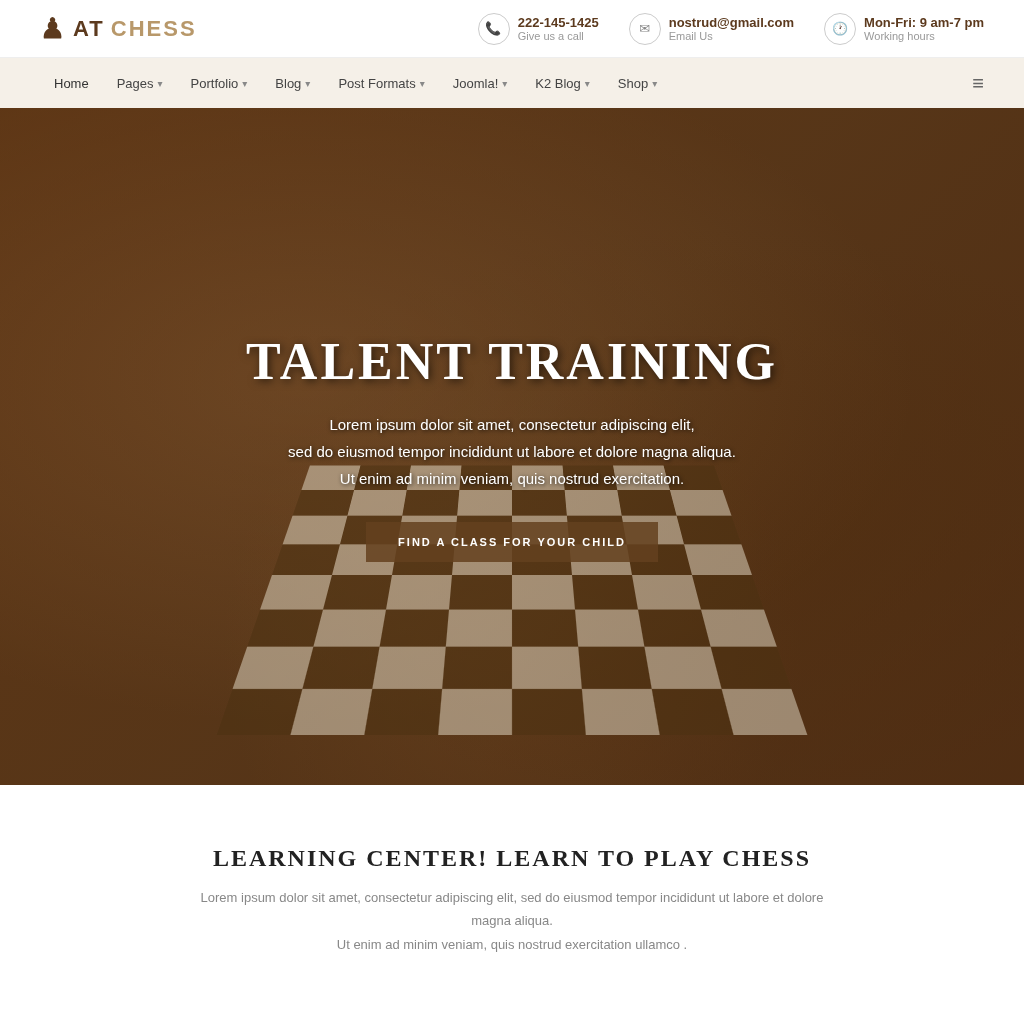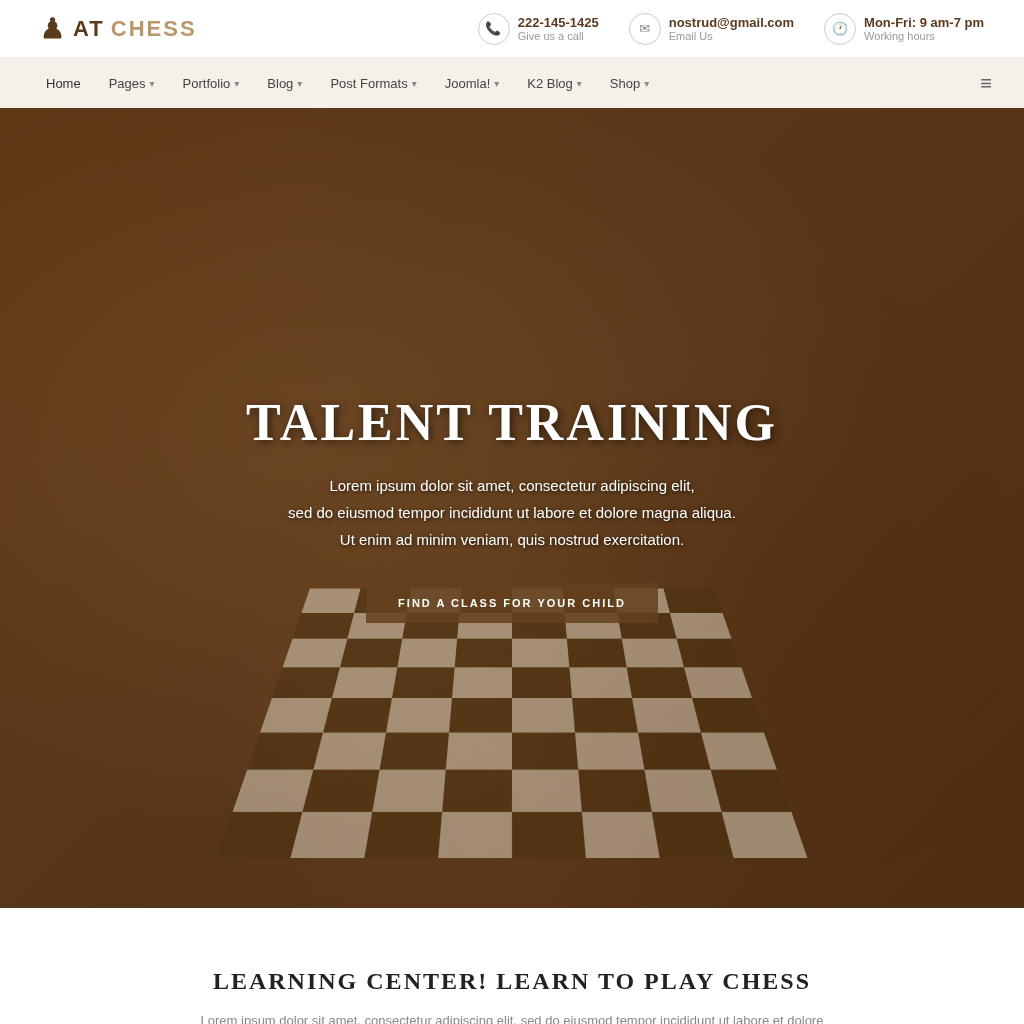--- a/index.html
+++ b/index.html
@@ -54,21 +54,21 @@
     .contact-text-sub {
       font-size: 11px;
       color: #999;
     }
 
     
     .nav-bar {
       background: #f5f0e8;
       display: flex;
       align-items: center;
-      padding: 0 32px;
+      padding: 0 40px;
       height: 50px;
     }
     .nav-items {
       display: flex;
       align-items: center;
       gap: 0;
       list-style: none;
       flex: 1;
     }
     .nav-item {
@@ -88,21 +88,21 @@
       font-size: 20px;
       color: #666;
       cursor: pointer;
       margin-left: auto;
     }
 
     
     .hero {
       position: relative;
       width: 1024px;
-      height: 800px;
+      height: 677px;
       background: #3a2010;
       overflow: hidden;
       display: flex;
       align-items: center;
       justify-content: center;
     }
     .hero-bg {
       position: absolute;
       inset: 0;
       background: linear-gradient(

